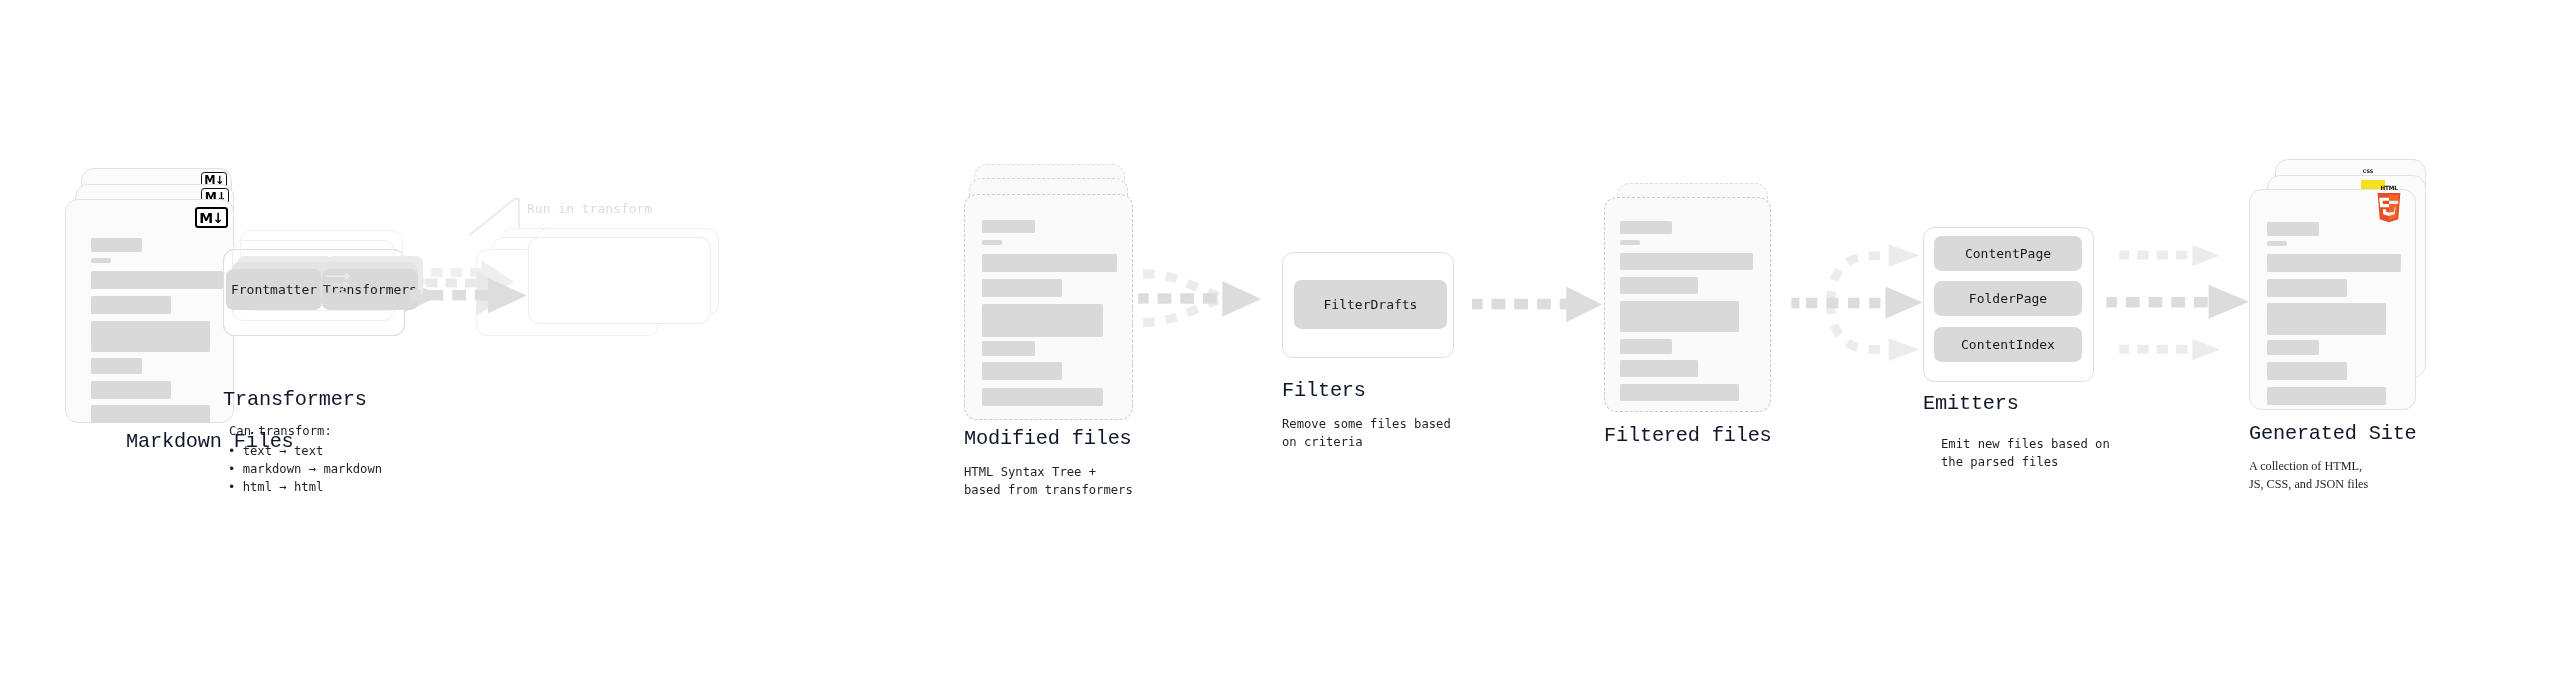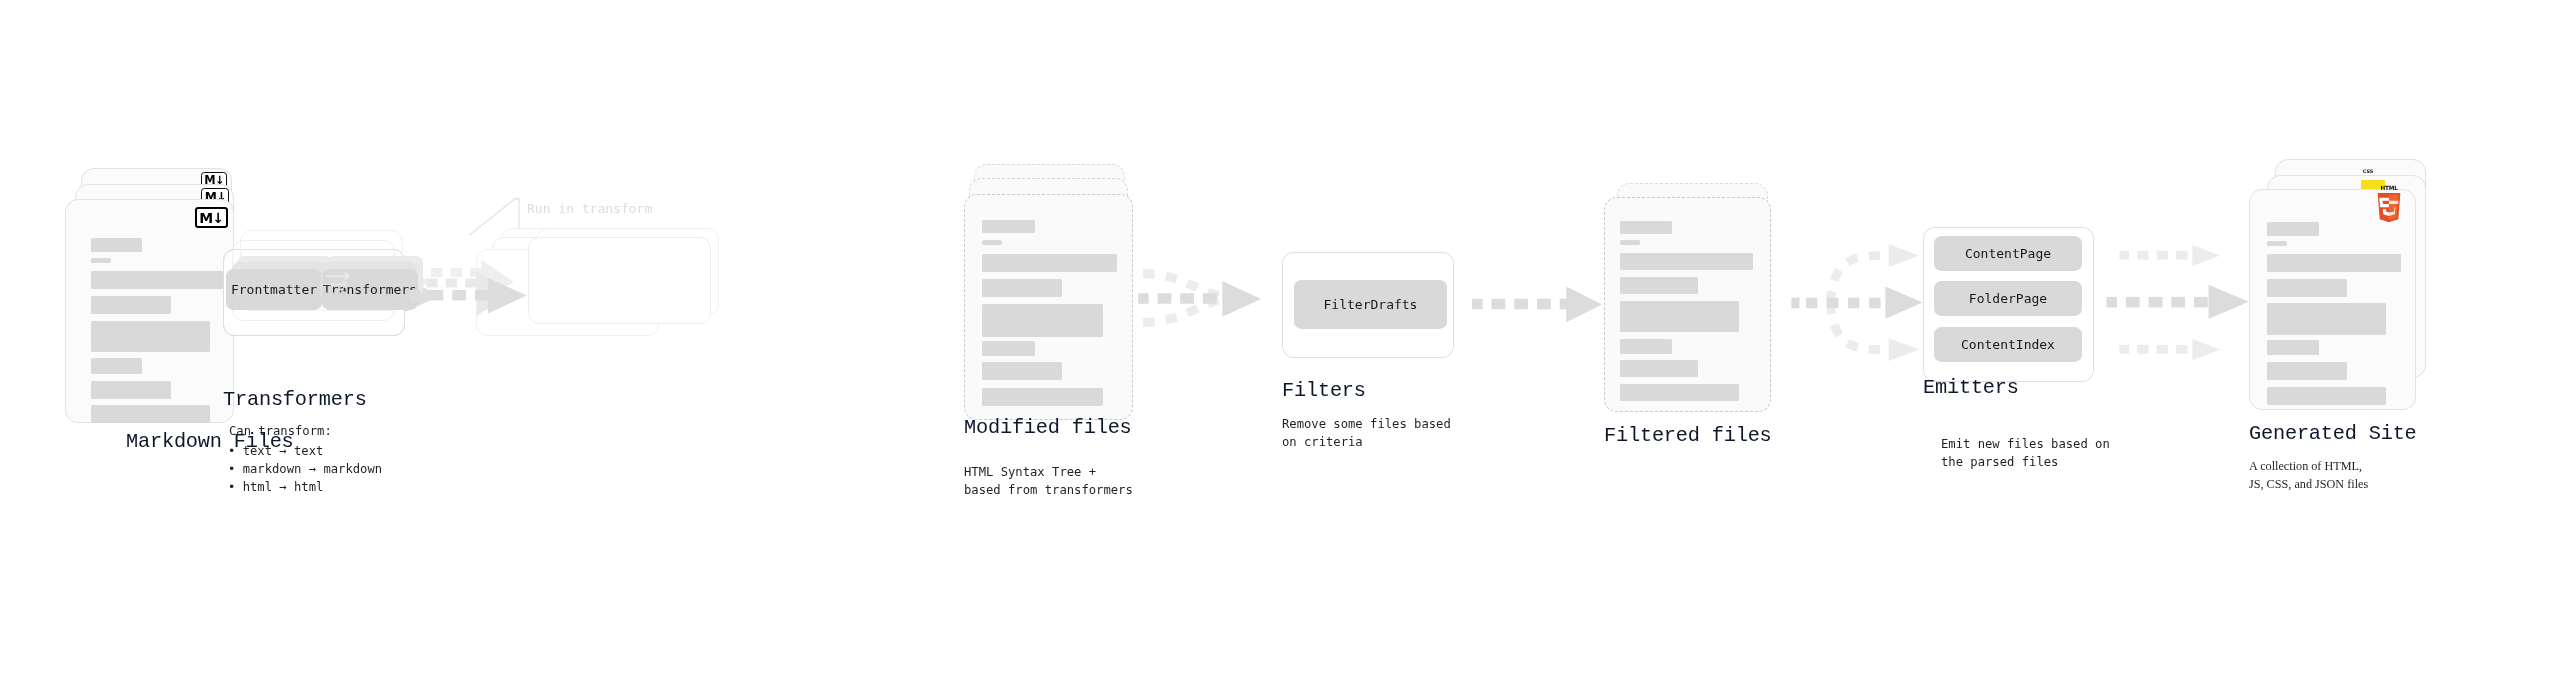--- a/index.html
+++ b/index.html
@@ -203,21 +203,21 @@
 
     <div class="skel" style="left:982px;top:220px;width:53px;height:13px;"></div>
     <div class="skel" style="left:982px;top:240px;width:19.5px;height:4.9px;"></div>
     <div class="skel" style="left:982px;top:254px;width:135px;height:18px;"></div>
     <div class="skel" style="left:982px;top:279px;width:80px;height:18px;"></div>
     <div class="skel" style="left:982px;top:304px;width:121px;height:32.5px;"></div>
     <div class="skel" style="left:982px;top:341px;width:53px;height:15.4px;"></div>
     <div class="skel" style="left:982px;top:362px;width:80px;height:18px;"></div>
     <div class="skel" style="left:982px;top:388px;width:121px;height:18px;"></div>
 
-    <div class="title" style="left:964px;top:416px;">Modified files</div>
+    <div class="title" style="left:964px;top:427px;">Modified files</div>
     <div class="sub" style="left:964px;top:464px;">HTML Syntax Tree +
 based from transformers</div>
   </div>
 
   <svg class="node" style="left:1138px;top:256px;" width="146" height="89" viewBox="0 0 180 110">
     <g stroke="#ececec" stroke-width="11" fill="none" stroke-dasharray="14 14" stroke-linecap="butt">
       <path d="M6 22 C 60 22, 82 52, 118 52"></path>
       <path d="M6 82 C 60 82, 82 52, 118 52"></path>
     </g>
     <g fill="#dcdcdc">
@@ -281,21 +281,21 @@
     <polygon points="134,20 172,34 134,48" fill="#ececec"></polygon>
     <polygon points="134,136 172,150 134,164" fill="#ececec"></polygon>
   </svg>
 
   <div class="node">
     <div class="groupbox" style="left:1923px;top:227px;width:171px;height:155px;"></div>
     <div class="chip" style="left:1934px;top:236px;width:148px;height:35px;">ContentPage</div>
     <div class="chip" style="left:1934px;top:281px;width:148px;height:35px;">FolderPage</div>
     <div class="chip" style="left:1934px;top:327px;width:148px;height:35px;">ContentIndex</div>
 
-    <div class="title" style="left:1923px;top:376px;">Emitters</div>
+    <div class="title" style="left:1923px;top:392px;">Emitters</div>
     <div class="sub" style="left:1923px;top:436px;margin-left:18px;">Emit new files based on
 the parsed files</div>
   </div>
 
   <svg class="node" style="left:2106px;top:228px;" width="163" height="150" viewBox="0 0 200 185">
     <g fill="#ececec">
       <rect x="16" y="28" width="12" height="11"></rect>
         <rect x="38" y="28" width="14" height="11"></rect>
       <rect x="62" y="28" width="14" height="11"></rect>
         <rect x="86" y="28" width="14" height="11"></rect>

